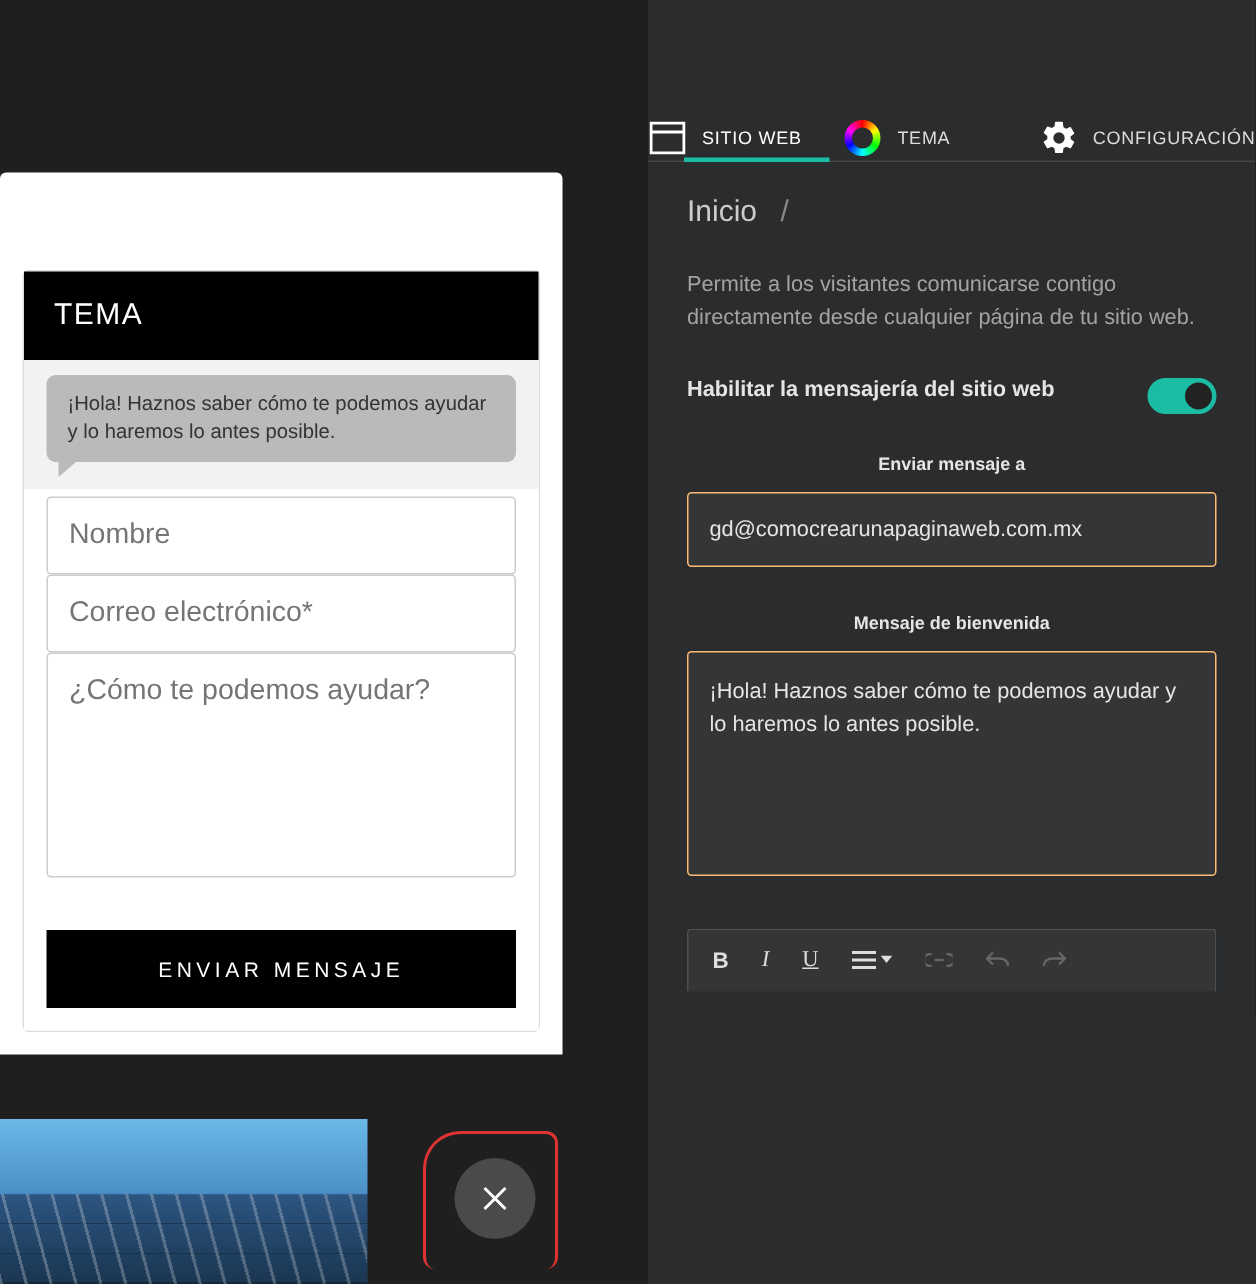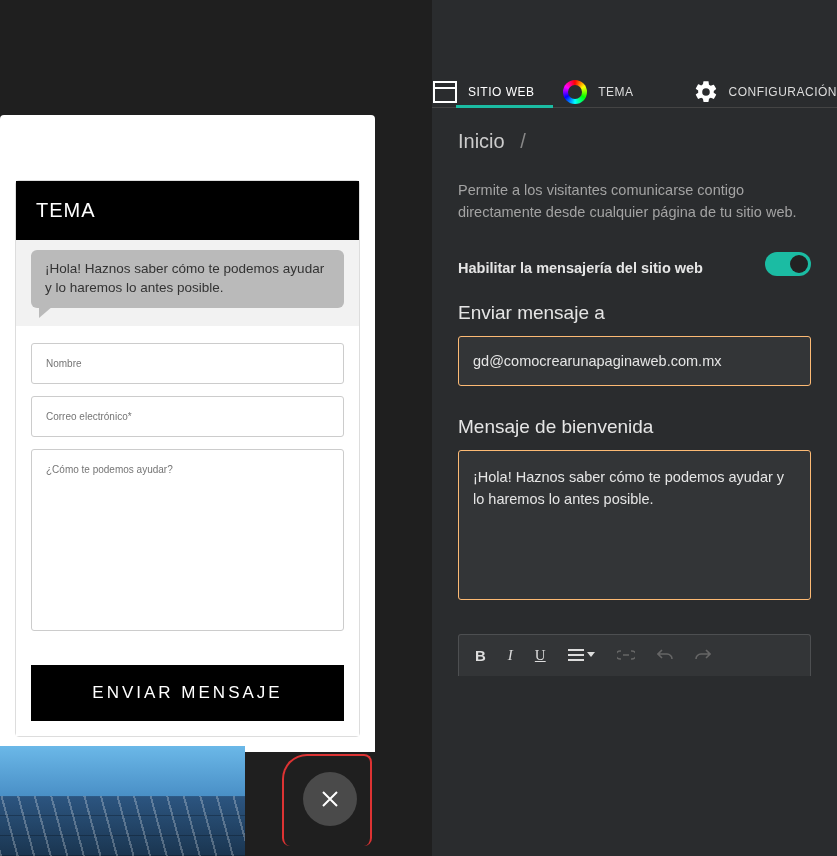--- a/index.html
+++ b/index.html
@@ -69,36 +69,35 @@
   }
   .chat-body {
     background: #fff;
     padding: 5px 15px 15px 15px;
   }
   .chat-input {
     width: 100%;
     border: 1px solid #ccc;
     border-radius: 3px;
     padding: 14px 14px;
-    font-size: 10px;
+    font-size: 19px;
     color: #555;
-    margin-top: 12px;
     font-family: inherit;
   }
   .chat-textarea {
-    height: 182px;
+    height: 150px;
     resize: none;
   }
   .chat-send {
     width: 100%;
     background: #000;
     color: #fff;
     border: none;
     padding: 18px 0;
-    font-size: 17px;
+    font-size: 14px;
     letter-spacing: 3px;
     margin-top: 30px;
     cursor: pointer;
   }
   
   .solar-strip {
     position: absolute;
     left: 0;
     bottom: 0;
     width: 245px;
@@ -203,40 +202,41 @@
   }
   .breadcrumb .sep { margin-left: 10px; color: #888; }
   .desc {
     font-size: 14.5px;
     line-height: 1.55;
     color: #a3a3a3;
     margin-bottom: 28px;
   }
   .toggle-row {
     display: flex;
-    align-items: flex-end;
+    align-items: flex-start;
     justify-content: space-between;
     margin-bottom: 26px;
   }
   .toggle-label {
     font-size: 14.5px;
     font-weight: bold;
   }
   .toggle {
     width: 46px; height: 24px; border-radius: 12px;
     background: #1bbca3; position: relative; cursor: pointer;
   }
   .toggle::after {
     content:""; position:absolute; right:3px; top:3px;
     width:18px; height:18px; border-radius:50%; background:#222;
   }
   .field-label {
-    font-size: 19px;
-    font-weight: normal;
+    font-size: 12px;
+    font-weight: bold;
     margin-bottom: 12px;
+    text-align: center;
   }
   .text-field, .text-area {
     width: 100%;
     background: #333537;
     border: 1px solid #fdba74;
     border-radius: 3px;
     padding: 16px 14px;
     color: #e5e5e5;
     font-size: 14.5px;
     font-family: inherit;

